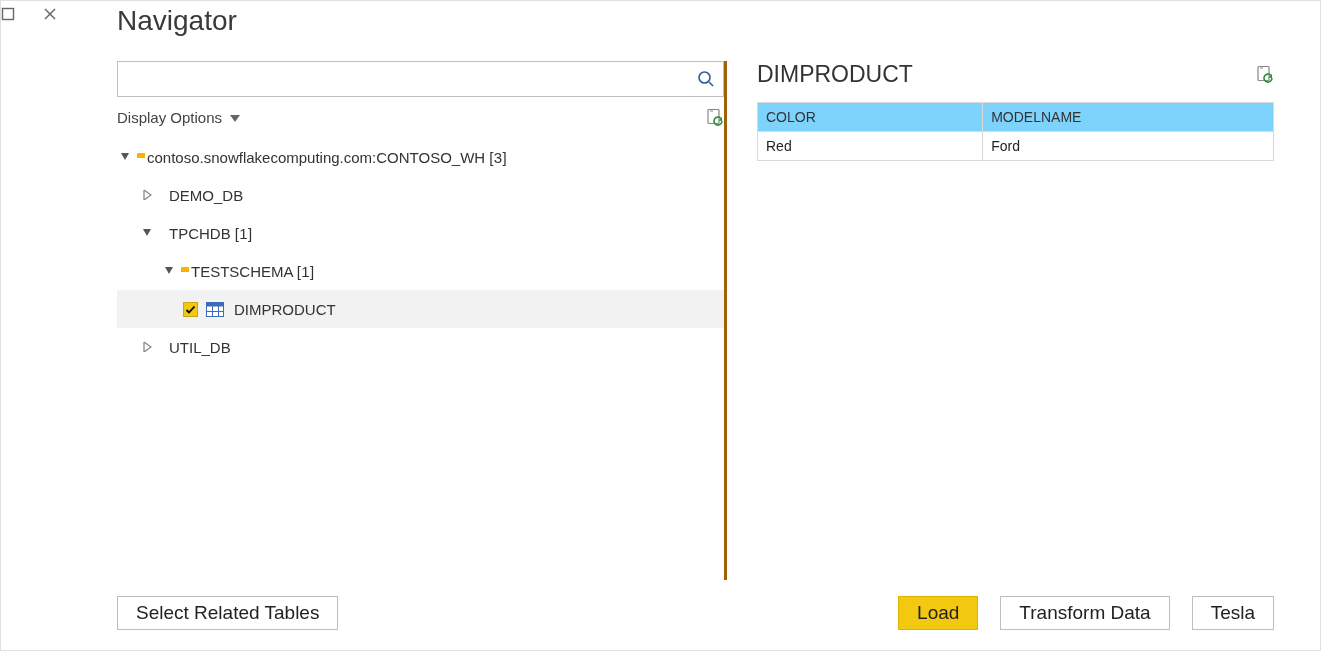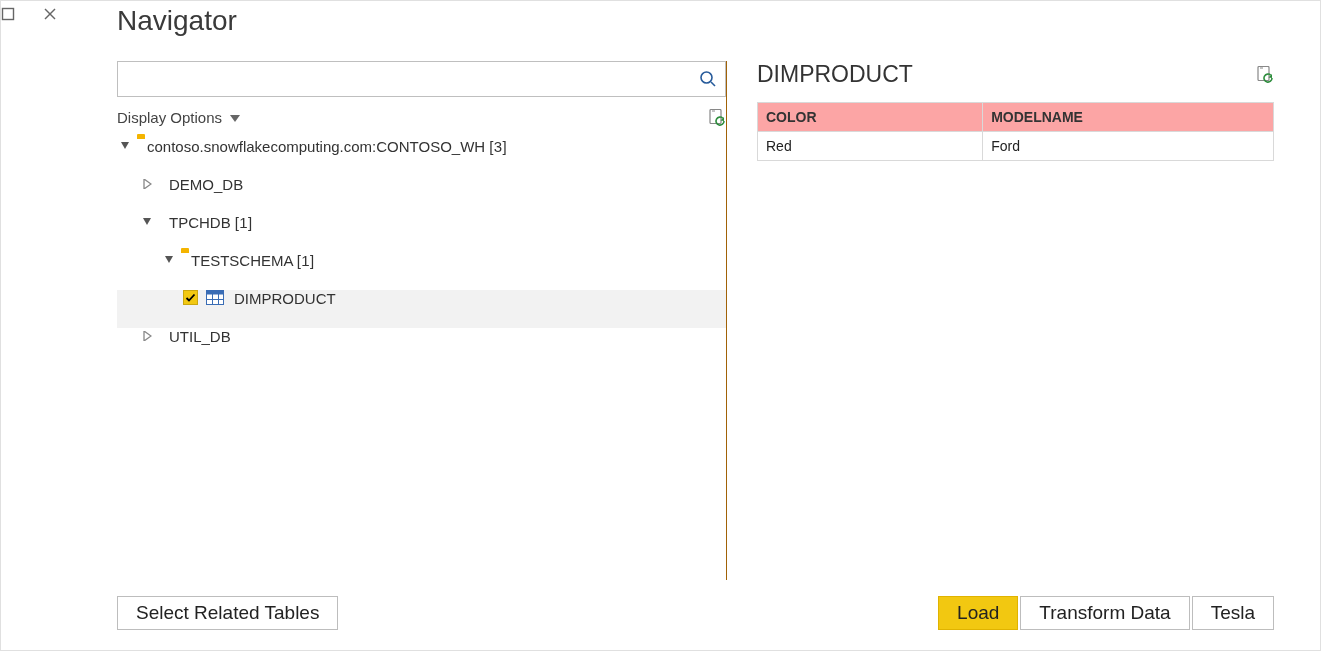--- a/index.html
+++ b/index.html
@@ -47,21 +47,21 @@
   }
   .body-row {
     flex: 1;
     display: flex;
     min-height: 0;
   }
   .left-pane {
     width: 610px;
     display: flex;
     flex-direction: column;
-    border-right: 1px solid #a16207;
+    border-right: 3px solid #a16207;
   }
   .right-pane {
     flex: 1;
     padding-left: 30px;
     display: flex;
     flex-direction: column;
   }
   .search-wrap {
     display: flex;
     align-items: center;
@@ -100,21 +100,21 @@
   .refresh-small {
     color: #555;
     width: 18px; height: 18px;
     position: relative;
   }
   .tree {
     margin-top: 4px;
   }
   .tree-row {
     display: flex;
-    align-items: flex-start;
+    align-items: center;
     height: 38px;
     font-size: 15px;
     color: #333;
     cursor: default;
     user-select: none;
   }
   .tree-row .indent { display: inline-block; }
   .tree-row .exp {
     width: 16px; height: 16px;
     display: inline-flex;
@@ -156,22 +156,22 @@
   table.preview th, table.preview td {
     border: 1px solid #d9d9d9;
     padding: 6px 8px;
     font-size: 14px;
     text-align: left;
     overflow: hidden;
     white-space: nowrap;
     text-overflow: ellipsis;
   }
   table.preview th {
-    background: #fca5a5;
-    font-weight: 700;
+    background: #7dd3fc;
+    font-weight: 400;
     color: #333;
   }
   .footer {
     display: flex;
     align-items: center;
     justify-content: space-between;
     margin-top: 16px;
   }
   .btn {
     border: 1px solid #bdbdbd;
@@ -180,21 +180,21 @@
     padding: 0 18px;
     font-size: 19px;
     font-family: inherit;
     color: #222;
     cursor: pointer;
   }
   .btn.primary {
     background: #f2c811;
     border-color: #e0b300;
   }
-  .footer-right { display: flex; gap: 2px; }
+  .footer-right { display: flex; gap: 22px; }
   .icon-folder {
     width: 18px; height: 14px;
     background: #f4b400;
     position: relative;
     border-radius: 1px;
   }
   .icon-folder::before {
     content: "";
     position: absolute;
     top: -4px; left: 0;

